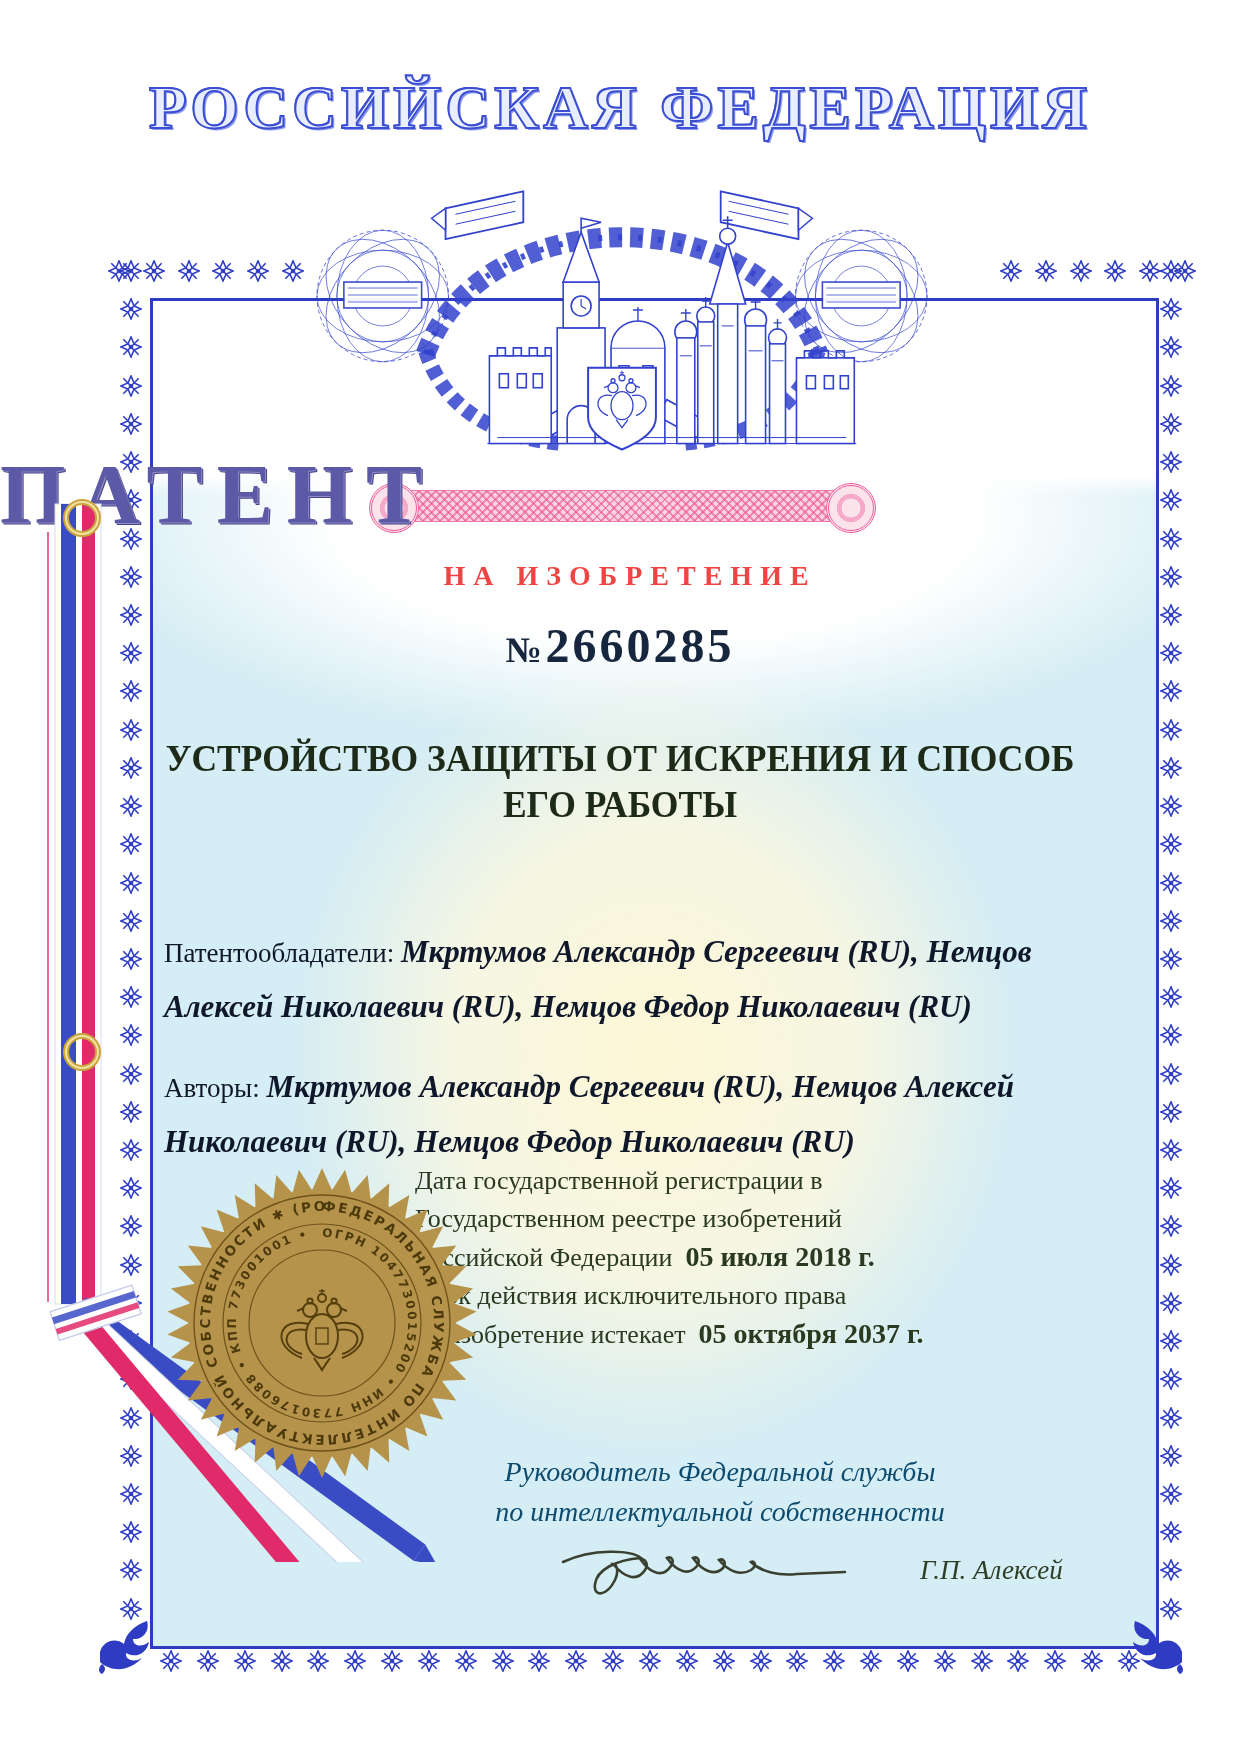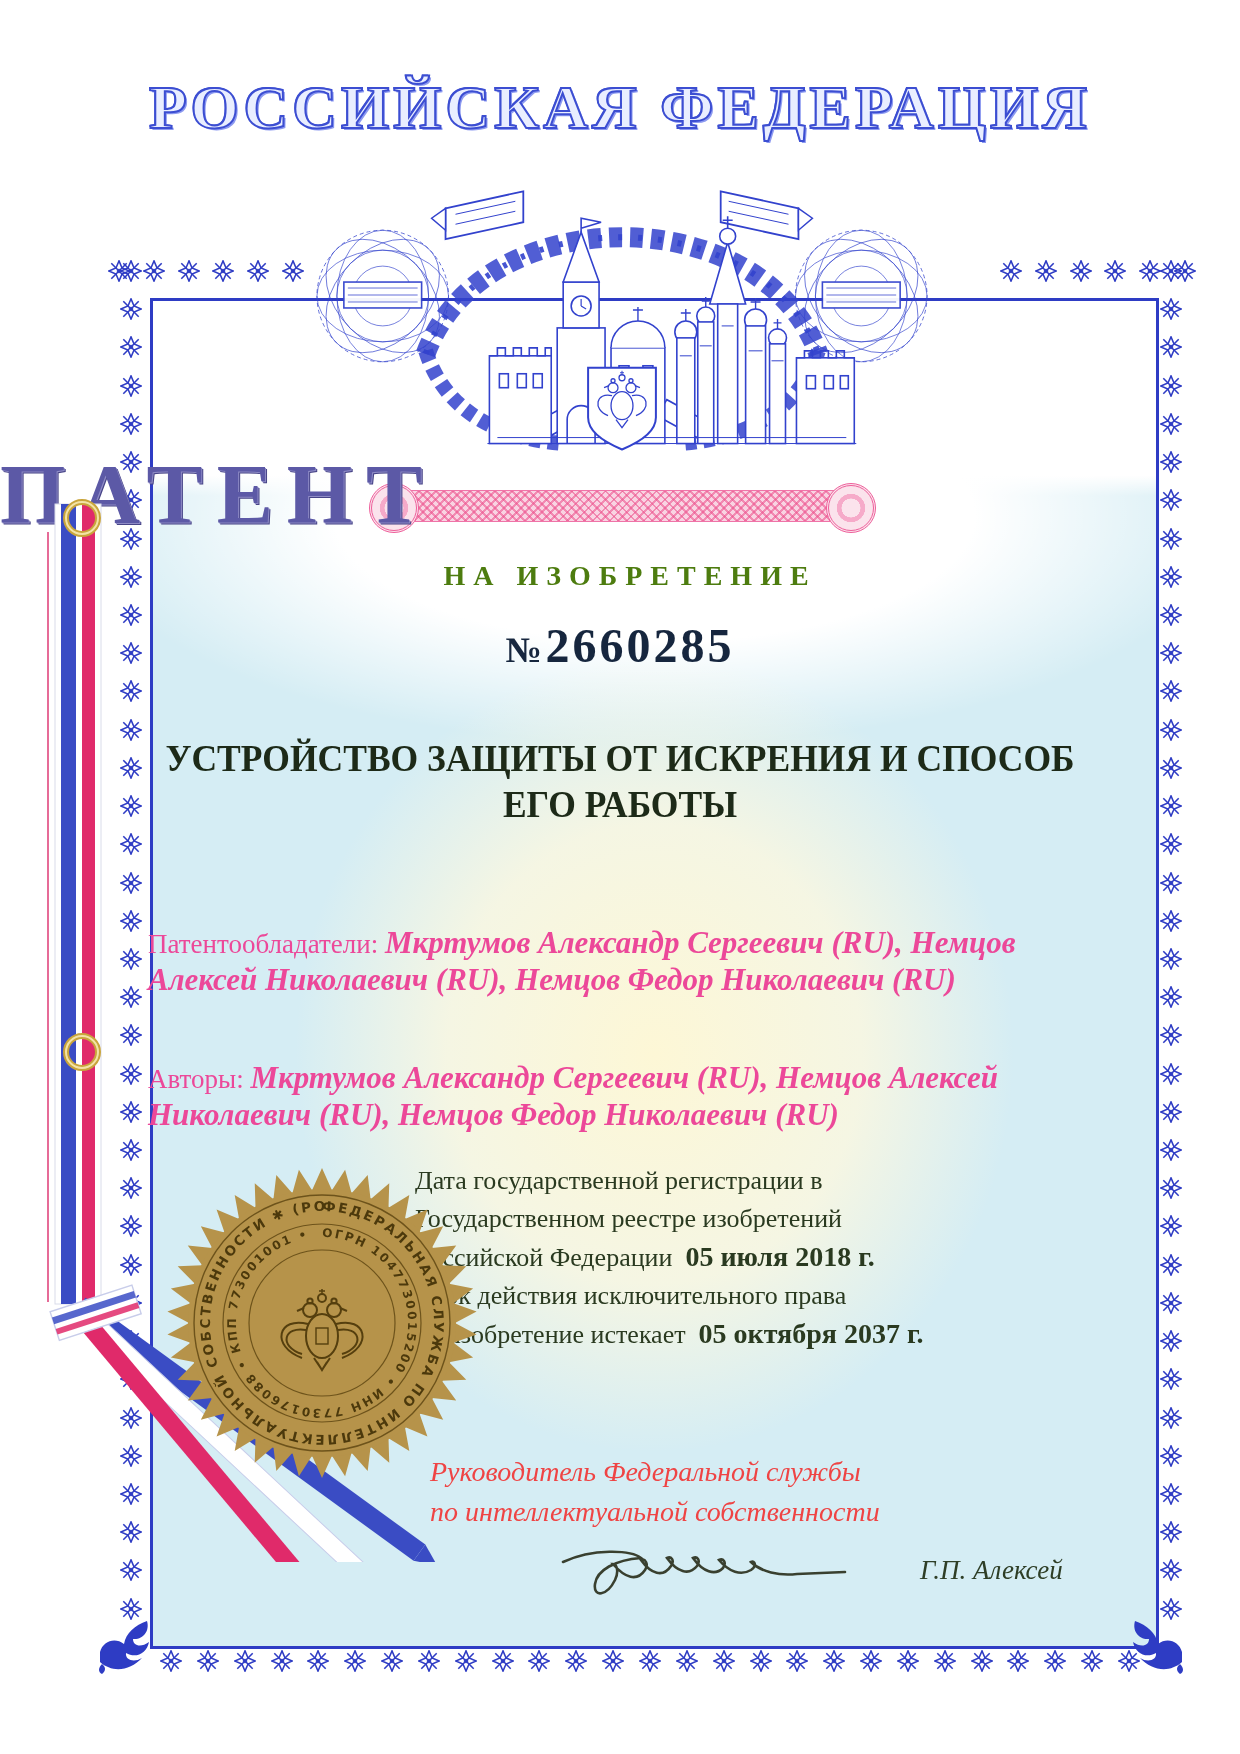--- a/index.html
+++ b/index.html
@@ -27,33 +27,33 @@
   #patent-band{position:absolute;left:405px;top:44px;width:435px;height:30px;
       background:
         repeating-linear-gradient(45deg, rgba(236,80,140,.55) 0 2px, rgba(236,80,140,0) 2px 6px),
         repeating-linear-gradient(-45deg, rgba(236,80,140,.55) 0 2px, rgba(236,80,140,0) 2px 6px),
         #f9d3e2;
       border-top:1px solid #ef74a8;border-bottom:1px solid #ef74a8;}
   .band-rosette{position:absolute;top:-8px;width:44px;height:44px;border:3px double #ee5f9b;border-radius:50%;
       background:radial-gradient(circle,#fbe3ec 30%,#f6aac9 31% 45%,#fbe3ec 46%);}
   #patent-word{position:relative;font-weight:bold;font-size:84px;letter-spacing:14px;color:#5c59a6;
       text-shadow:1px 1px 0 #8f8cc6, 2px 2px 0 #474487;}
-  #subtype{left:0;right:0;top:560px;text-align:center;font-weight:bold;font-size:28px;letter-spacing:8px;color:#4d7c0f;margin-left:20px;}
+  #subtype{left:0;right:0;top:560px;text-align:center;font-weight:bold;font-size:28px;letter-spacing:8px;color:#ef4444;margin-left:20px;}
   #number{left:0;right:0;top:618px;text-align:center;color:#16263e;}
   #number .no{font-size:36px;font-weight:bold;}
   #number .val{font-size:48px;font-weight:bold;letter-spacing:3px;}
   #title{left:120px;width:1000px;top:736px;text-align:center;font-weight:bold;font-size:37px;line-height:46px;
          color:#1d2a18;transform:scaleX(.96);}
-  .party{left:148px;width:905px;font-size:27px;line-height:35px;color:#ec4899;}
+  .party{left:164px;width:905px;font-size:27px;line-height:54px;color:#0f172a;}
   .party .names{font-style:italic;font-weight:bold;font-size:31px;}
   #holders{top:898px;}
   #authors{top:1033px;}
   #details{left:415px;top:1162px;width:620px;font-size:26px;line-height:38px;color:#2a3a20;}
   #details b{font-size:28px;white-space:nowrap;}
-  #officials{left:430px;width:580px;top:1452px;text-align:left;font-style:italic;font-size:28px;line-height:40px;color:#ef4444;}
+  #officials{left:430px;width:580px;top:1452px;text-align:center;font-style:italic;font-size:28px;line-height:40px;color:#0c4a6e;}
   #chief-name{left:920px;top:1555px;font-style:italic;font-size:27px;color:#2e3e26;}
   svg text{font-family:"DejaVu Sans","Liberation Sans",sans-serif;}
 </style>
 </head>
 <body>
 
 <div id="page">
 
   <div id="field"></div>
 

